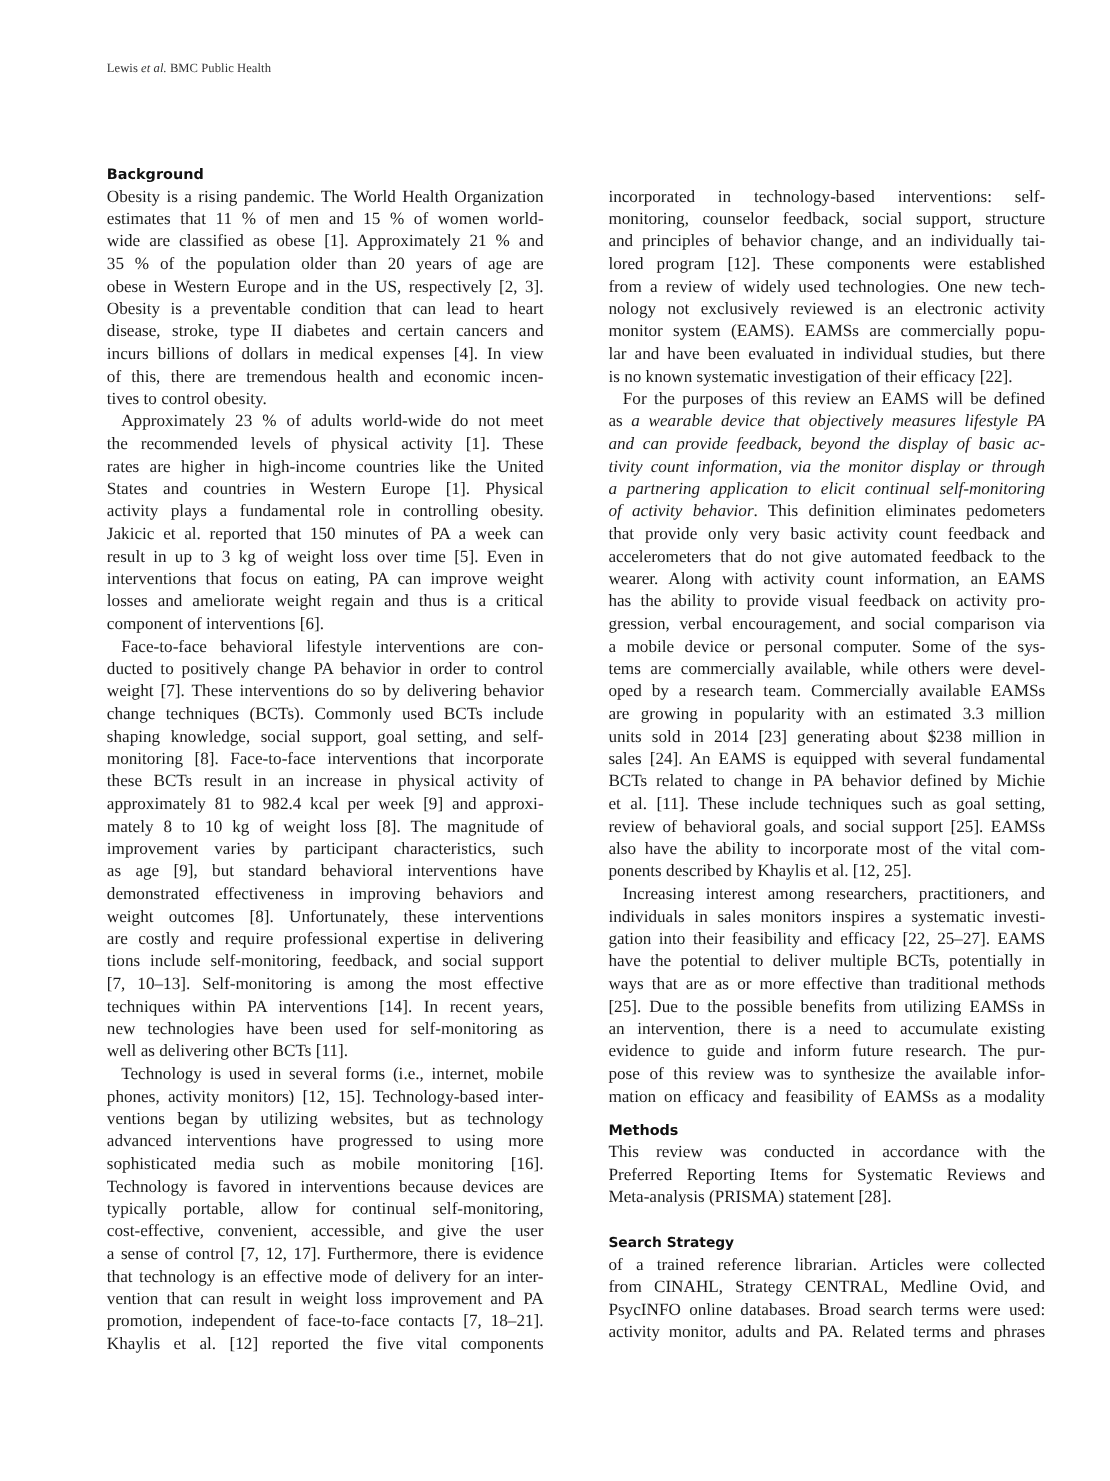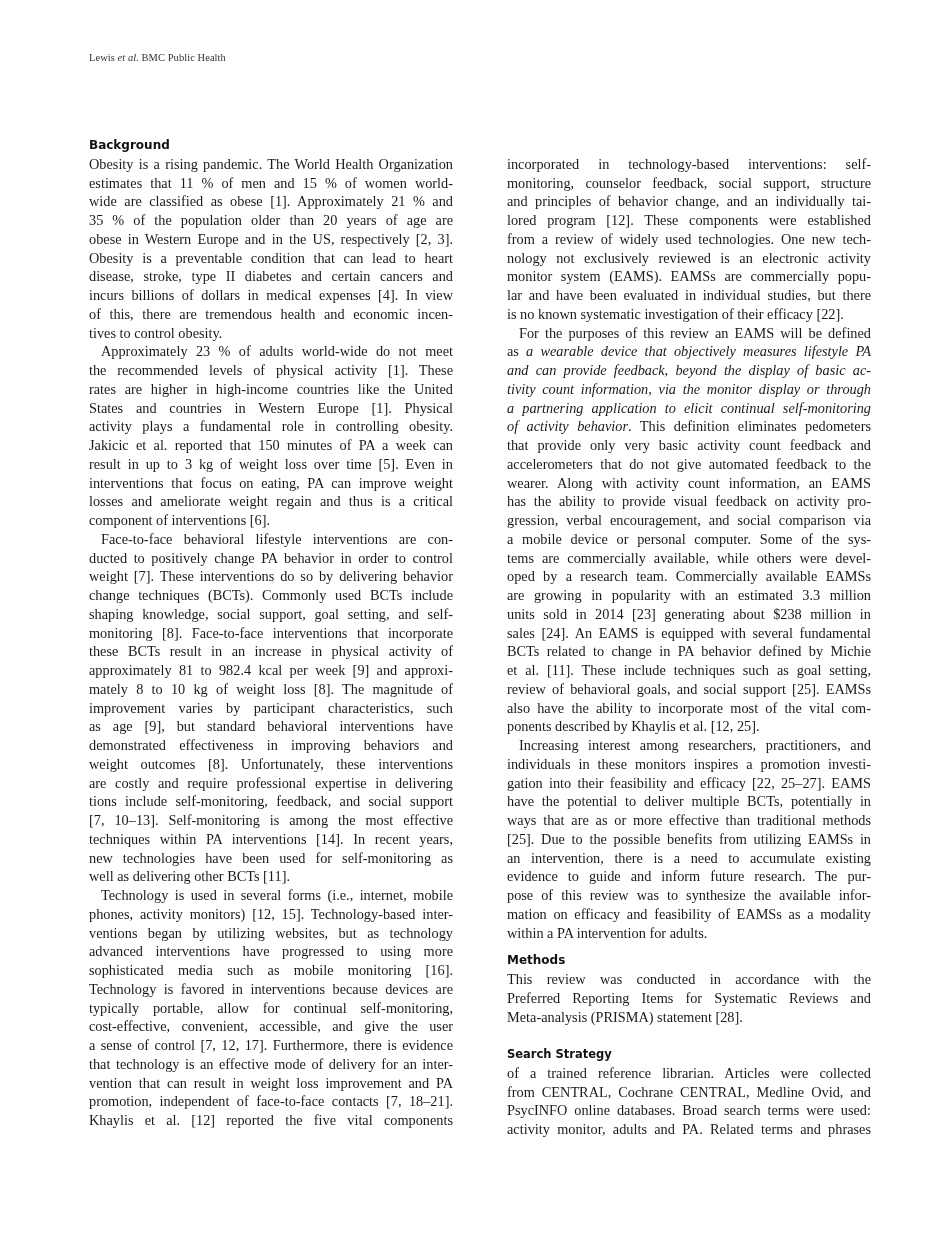--- a/index.html
+++ b/index.html
@@ -144,41 +144,40 @@
     <span class="line">sales [24]. An EAMS is equipped with several fundamental</span>
     <span class="line">BCTs related to change in PA behavior defined by Michie</span>
     <span class="line">et al. [11]. These include techniques such as goal setting,</span>
     <span class="line">review of behavioral goals, and social support [25]. EAMSs</span>
     <span class="line">also have the ability to incorporate most of the vital com-</span>
     <span class="line last">ponents described by Khaylis et al. [12, 25].</span>
   </div>
 
   <div>
     <span class="line indent">Increasing interest among researchers, practitioners, and</span>
-    <span class="line">individuals in these monitors inspires a promotion investi-</span>
+    <span class="line">individuals in sales monitors inspires a systematic investi-</span>
     <span class="line">gation into their feasibility and efficacy [22, 25–27]. EAMS</span>
     <span class="line">have the potential to deliver multiple BCTs, potentially in</span>
     <span class="line">ways that are as or more effective than traditional methods</span>
     <span class="line">[25]. Due to the possible benefits from utilizing EAMSs in</span>
     <span class="line">an intervention, there is a need to accumulate existing</span>
     <span class="line">evidence to guide and inform future research. The pur-</span>
     <span class="line">pose of this review was to synthesize the available infor-</span>
     <span class="line">mation on efficacy and feasibility of EAMSs as a modality</span>
-    <span class="line last">within a PA intervention for adults.</span>
   </div>
 
   <span class="gap-small"></span>
   <span class="heading">Methods</span>
   <div>
     <span class="line">This review was conducted in accordance with the</span>
     <span class="line">Preferred Reporting Items for Systematic Reviews and</span>
     <span class="line last">Meta-analysis (PRISMA) statement [28].</span>
   </div>
 
   <span class="gap"></span>
   <span class="subheading">Search Strategy</span>
   <div>
     <span class="line">of a trained reference librarian. Articles were collected</span>
-    <span class="line">from CENTRAL, Cochrane CENTRAL, Medline Ovid, and</span>
+    <span class="line">from CINAHL, Strategy CENTRAL, Medline Ovid, and</span>
     <span class="line">PsycINFO online databases. Broad search terms were used:</span>
     <span class="line">activity monitor, adults and PA. Related terms and phrases</span>
   </div>
 </div>
 
 </body></html>

